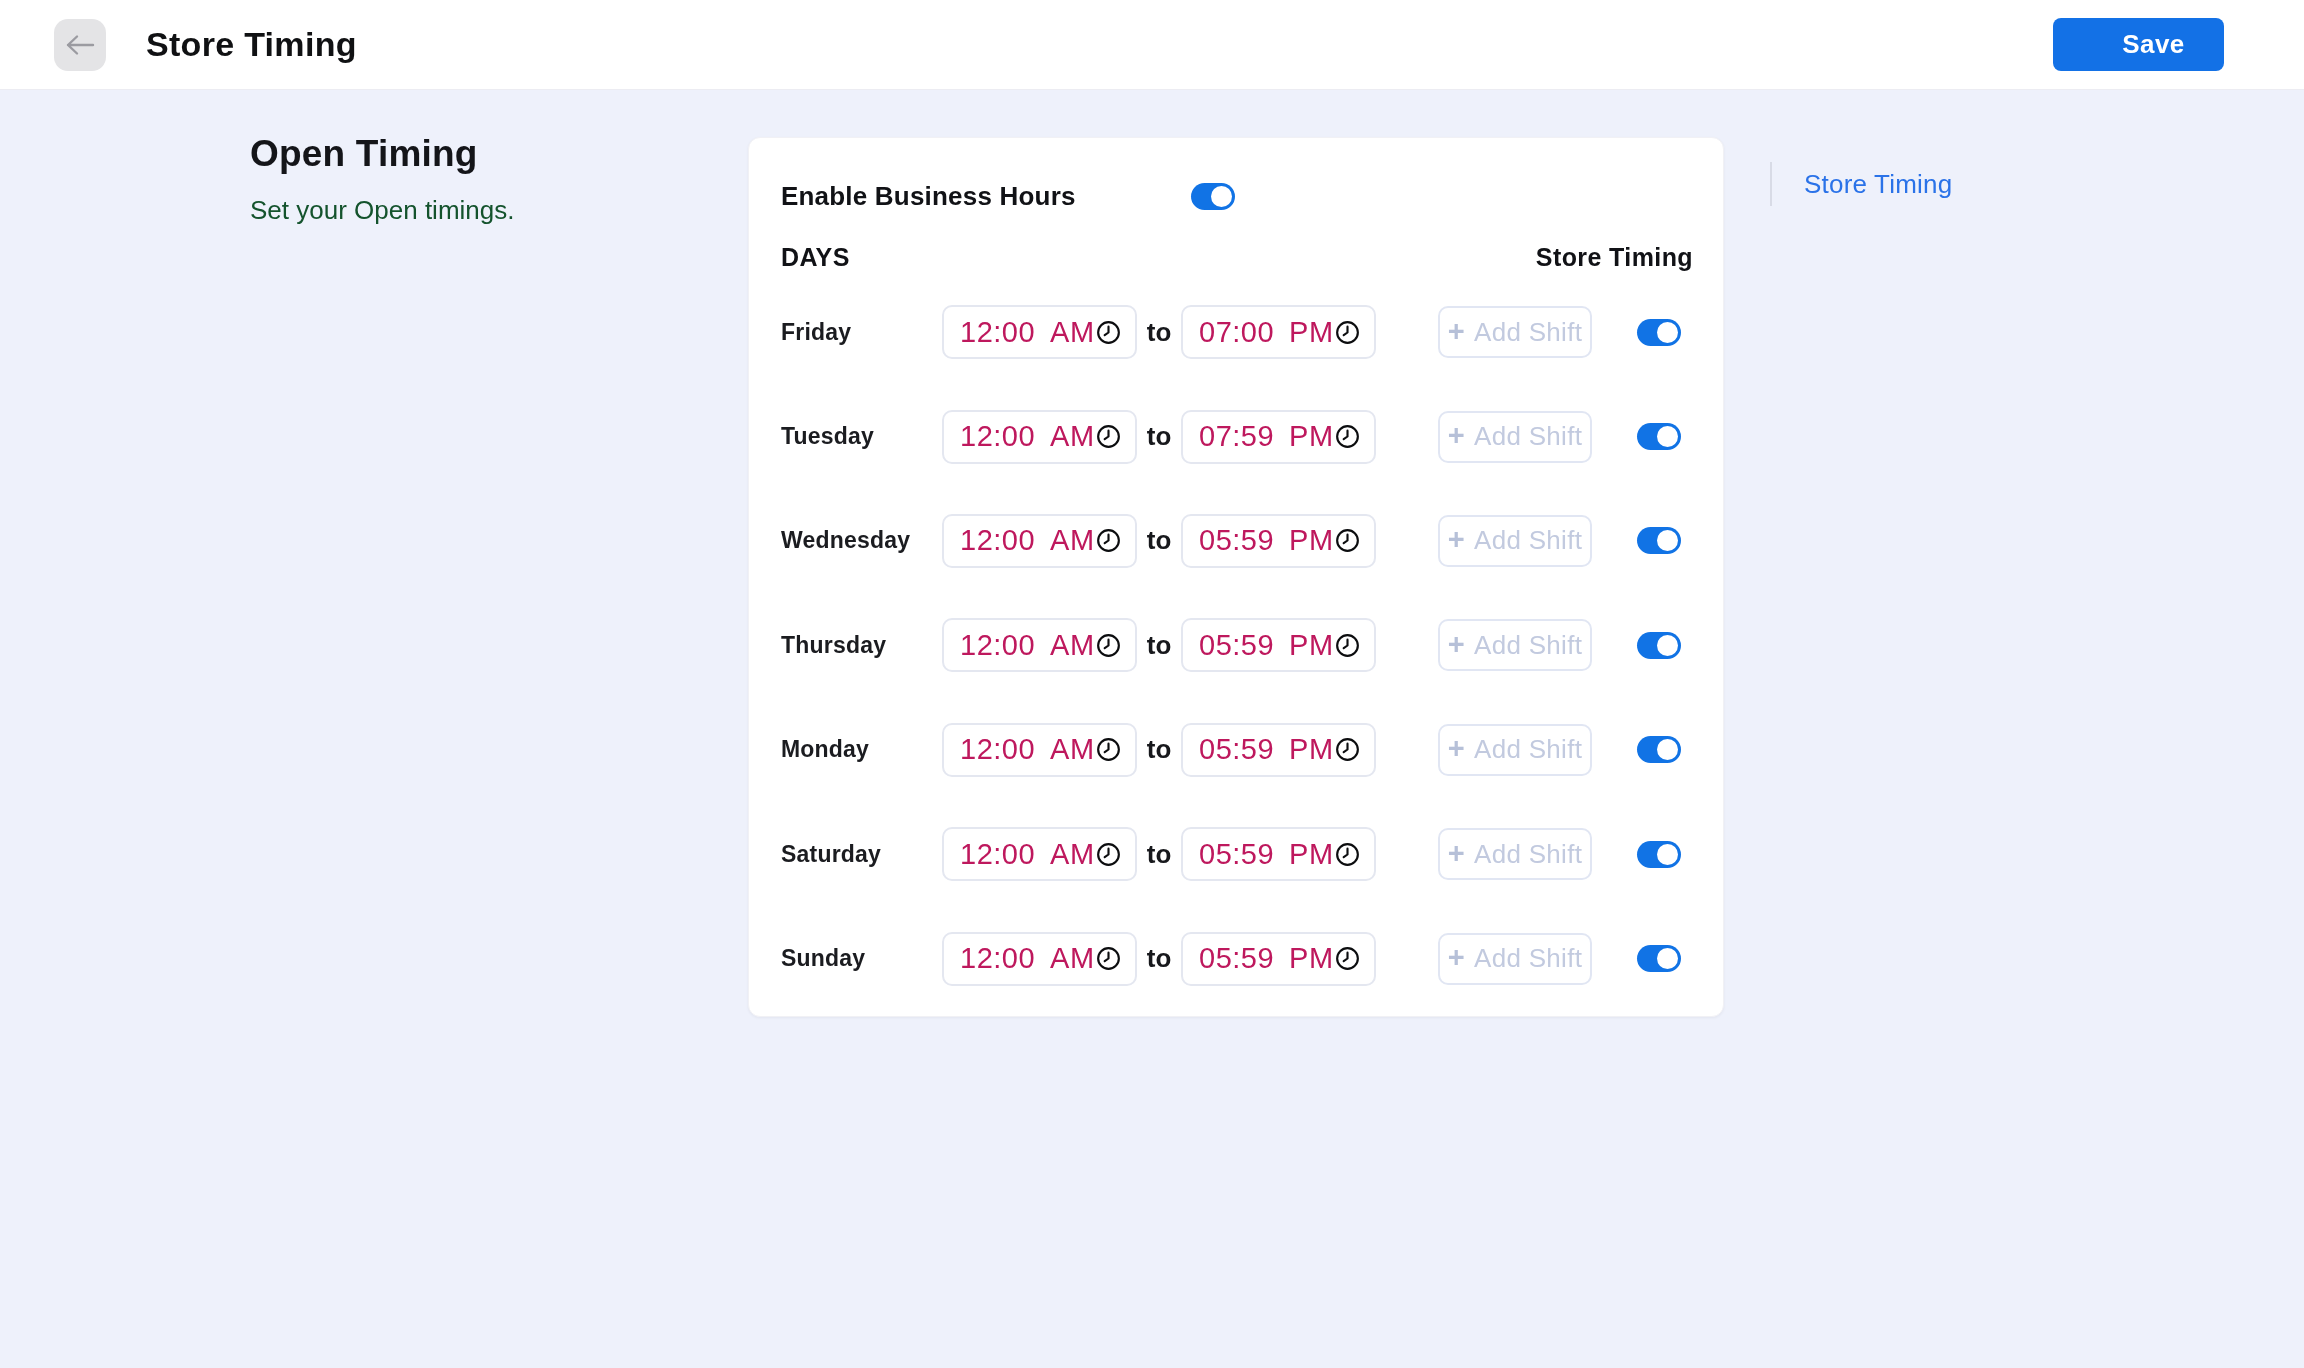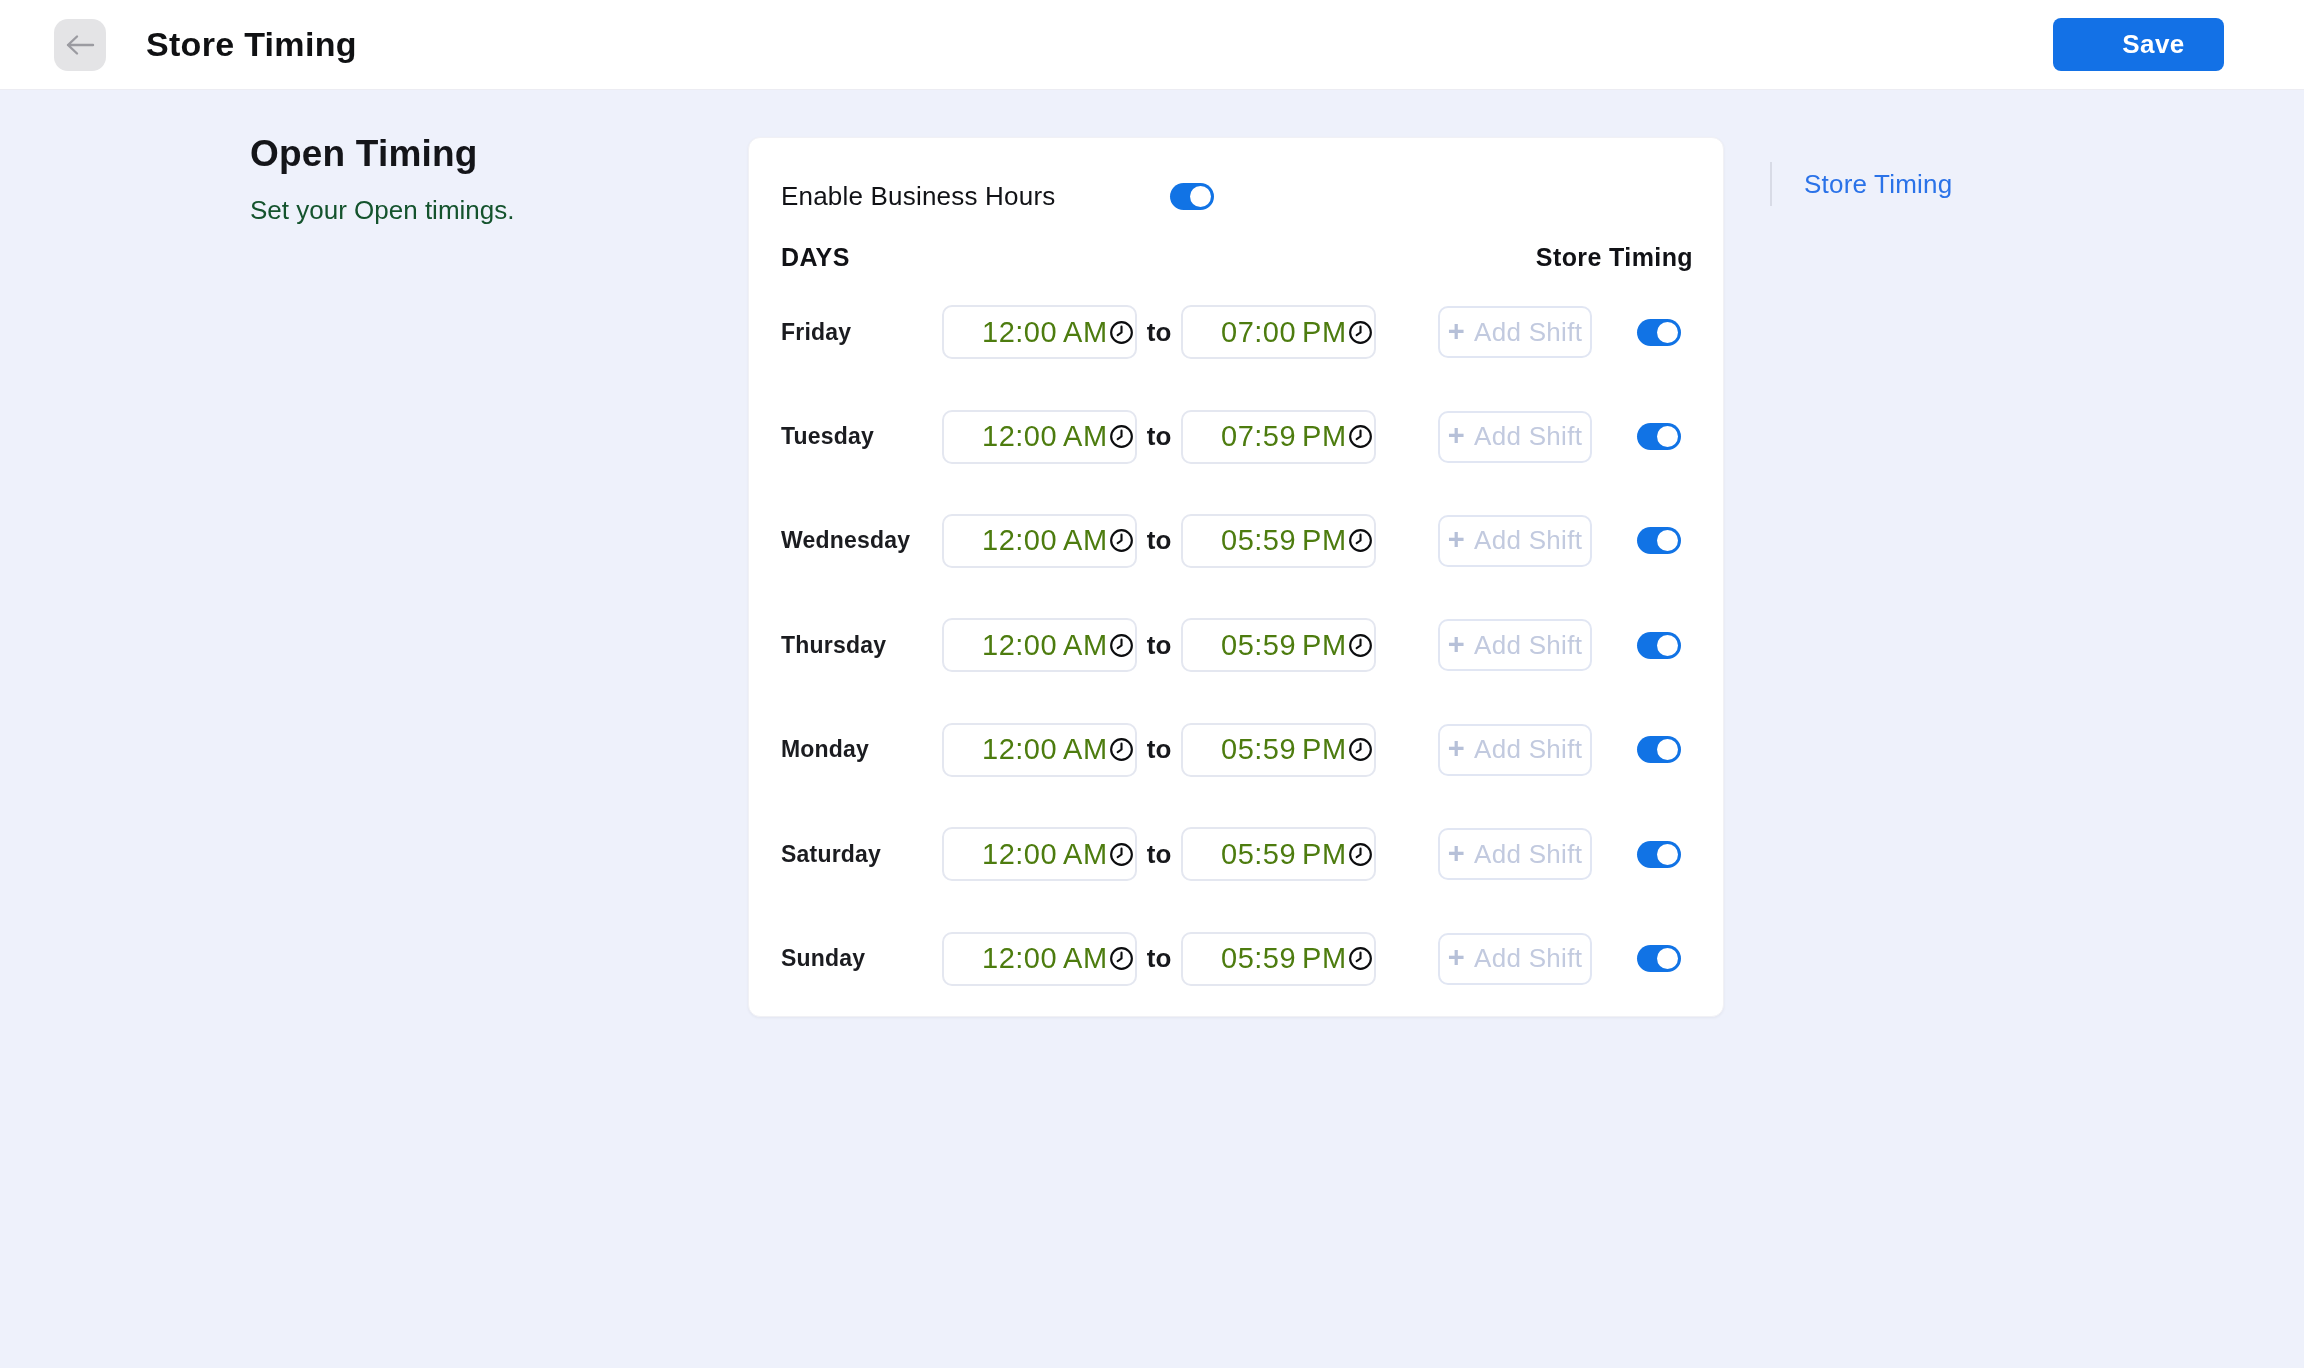--- a/index.html
+++ b/index.html
@@ -62,21 +62,21 @@
     border-radius: 12px;
     border: 1px solid #f1f1f5;
     box-shadow: 0 1px 3px rgba(20, 24, 40, 0.05);
     padding: 30px 30px 0 32px;
   }
   .enable-row {
     display: flex; align-items: center;
     height: 44px; margin-top: 6px;
   }
   .enable-label {
-    font-size: 26px; font-weight: 400; color: #111216; letter-spacing: 0.2px;
+    font-size: 26px; font-weight: 700; color: #111216; letter-spacing: 0.2px;
   }
   .enable-row .toggle { margin-left: 115px; }
 
   .cols-row {
     display: flex; align-items: center; justify-content: space-between;
     margin-top: 24px; height: 30px;
   }
   .col-head {
     font-size: 25px; font-weight: 700; color: #111216; letter-spacing: 0.4px;
   }
@@ -94,22 +94,22 @@
 
   .time-input {
     width: 195px; height: 54px;
     border: 2px solid #e4e7f0; border-radius: 10px;
     background: #ffffff;
     display: flex; align-items: center;
     padding: 0 13px 0 16px;
     cursor: text;
   }
   .time-text {
-    font-size: 29px; color: #4d7c0f; letter-spacing: 0.5px;
-    display: flex; gap: 6px; white-space: nowrap; margin-left: 22px;
+    font-size: 29px; color: #be185d; letter-spacing: 0.5px;
+    display: flex; gap: 15px; white-space: nowrap;
   }
   .clock-icon { margin-left: auto; display: flex; }
 
   .to-label {
     text-align: center;
     font-size: 26px; font-weight: 700; color: #17181c;
   }
 
   .add-shift-btn {
     width: 154px; height: 52px;

